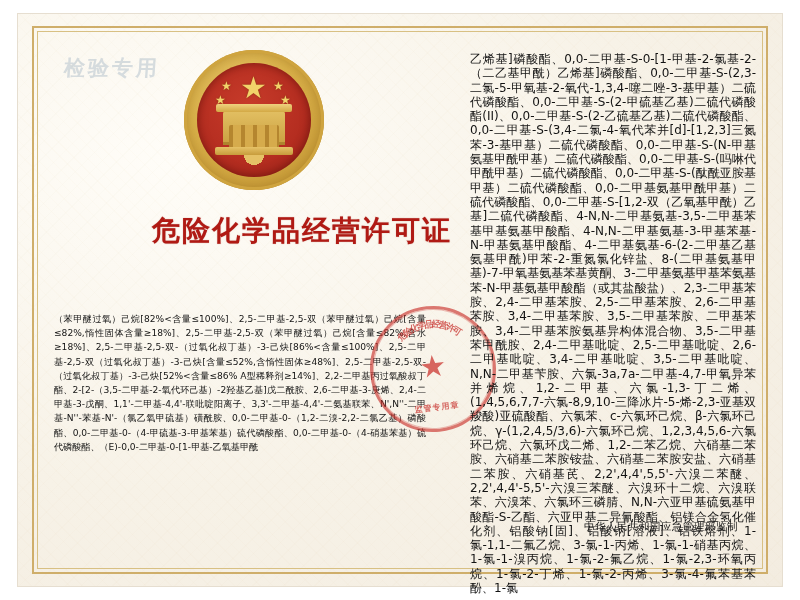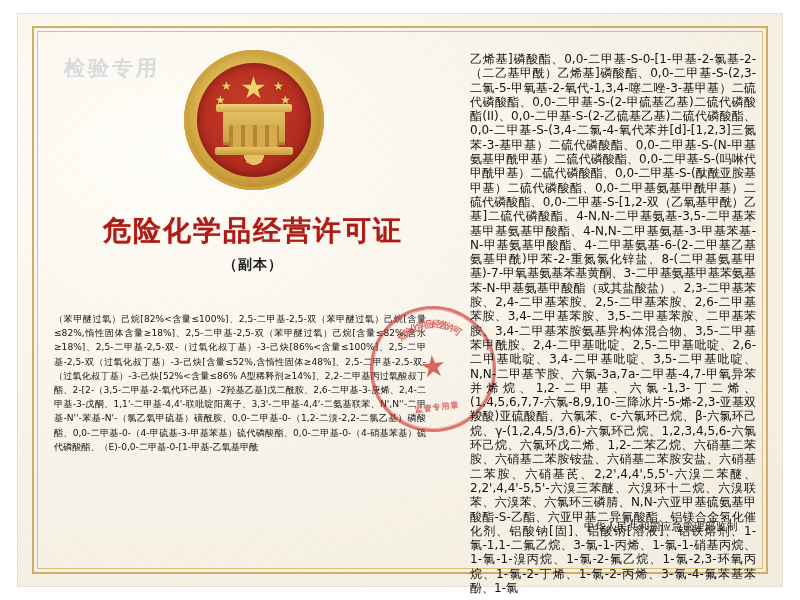--- a/index.html
+++ b/index.html
@@ -163,21 +163,21 @@
     left: 30px; top: 92px;
     width: 54px; height: 12px;
     background: radial-gradient(circle at 50% 0, #e5c166 0 10px, transparent 10px);
   }
 
   #cert-title {
     position: absolute;
     left: 0;
     top: 168px;
     width: 398px;
-    text-align: center;
+    text-align: right;
     font-family: "DejaVu Serif", "Liberation Serif", serif;
     font-size: 28px;
     font-weight: bold;
     letter-spacing: 2px;
     color: #b01a14;
     text-shadow: 0 0 1px rgba(150,20,10,.5);
   }
   #cert-subtitle {
     position: absolute;
     left: 0;
@@ -298,21 +298,20 @@
           <span class="emblem-star star-s3">★</span>
           <span class="emblem-star star-s4">★</span>
           <span class="emblem-gate"></span>
           <span class="emblem-gate-doors"></span>
           <span class="emblem-base"></span>
           <span class="emblem-cogs"></span>
         </div>
       </div>
 
       <div id="cert-title">危险化学品经营许可证</div>
-      <div id="cert-subtitle">（副本）</div>
 
       <div id="left-body">（苯甲醚过氧）己烷[82%&lt;含量≤100%]、2,5-二甲基-2,5-双（苯甲醚过氧）己烷[含量≤82%,惰性固体含量≥18%]、2,5-二甲基-2,5-双（苯甲醚过氧）己烷[含量≤82%,含水≥18%]、2,5-二甲基-2,5-双-（过氧化叔丁基）-3-己炔[86%&lt;含量≤100%]、2,5-二甲基-2,5-双（过氧化叔丁基）-3-己炔[含量≤52%,含惰性固体≥48%]、2,5-二甲基-2,5-双-（过氧化叔丁基）-3-己炔[52%&lt;含量≤86% A型稀释剂≥14%]、2,2-二甲基丙过氧酸叔丁酯、2-[2-（3,5-二甲基-2-氧代环己基）-2羟基乙基]戊二酰胺、2,6-二甲基-3-庚烯、2,4-二甲基-3-戊酮、1,1'-二甲基-4,4'-联吡啶阳离子、3,3'-二甲基-4,4'-二氨基联苯、N',N''-二甲基-N''-苯基-N'-（氯乙氧甲硫基）磺酰胺、0,0-二甲基-0-（1,2-二溴-2,2-二氯乙基）磷酸酯、0,0-二甲基-0-（4-甲硫基-3-甲基苯基）硫代磷酸酯、0,0-二甲基-0-（4-硝基苯基）硫代磷酸酯、（E)-0,0-二甲基-0-[1-甲基-乙氧基甲酰</div>
     </div>
 
     <div id="seal">
       <div class="seal-star">★</div>
       <div class="seal-arc" id="seal-arc">
           <span style="transform: rotate(-128deg) translate(46px) rotate(90deg) translate(-4px, -5px);">危</span>
           <span style="transform: rotate(-118.5deg) translate(46px) rotate(90deg) translate(-4px, -5px);">险</span>
           <span style="transform: rotate(-109deg) translate(46px) rotate(90deg) translate(-4px, -5px);">化</span>

